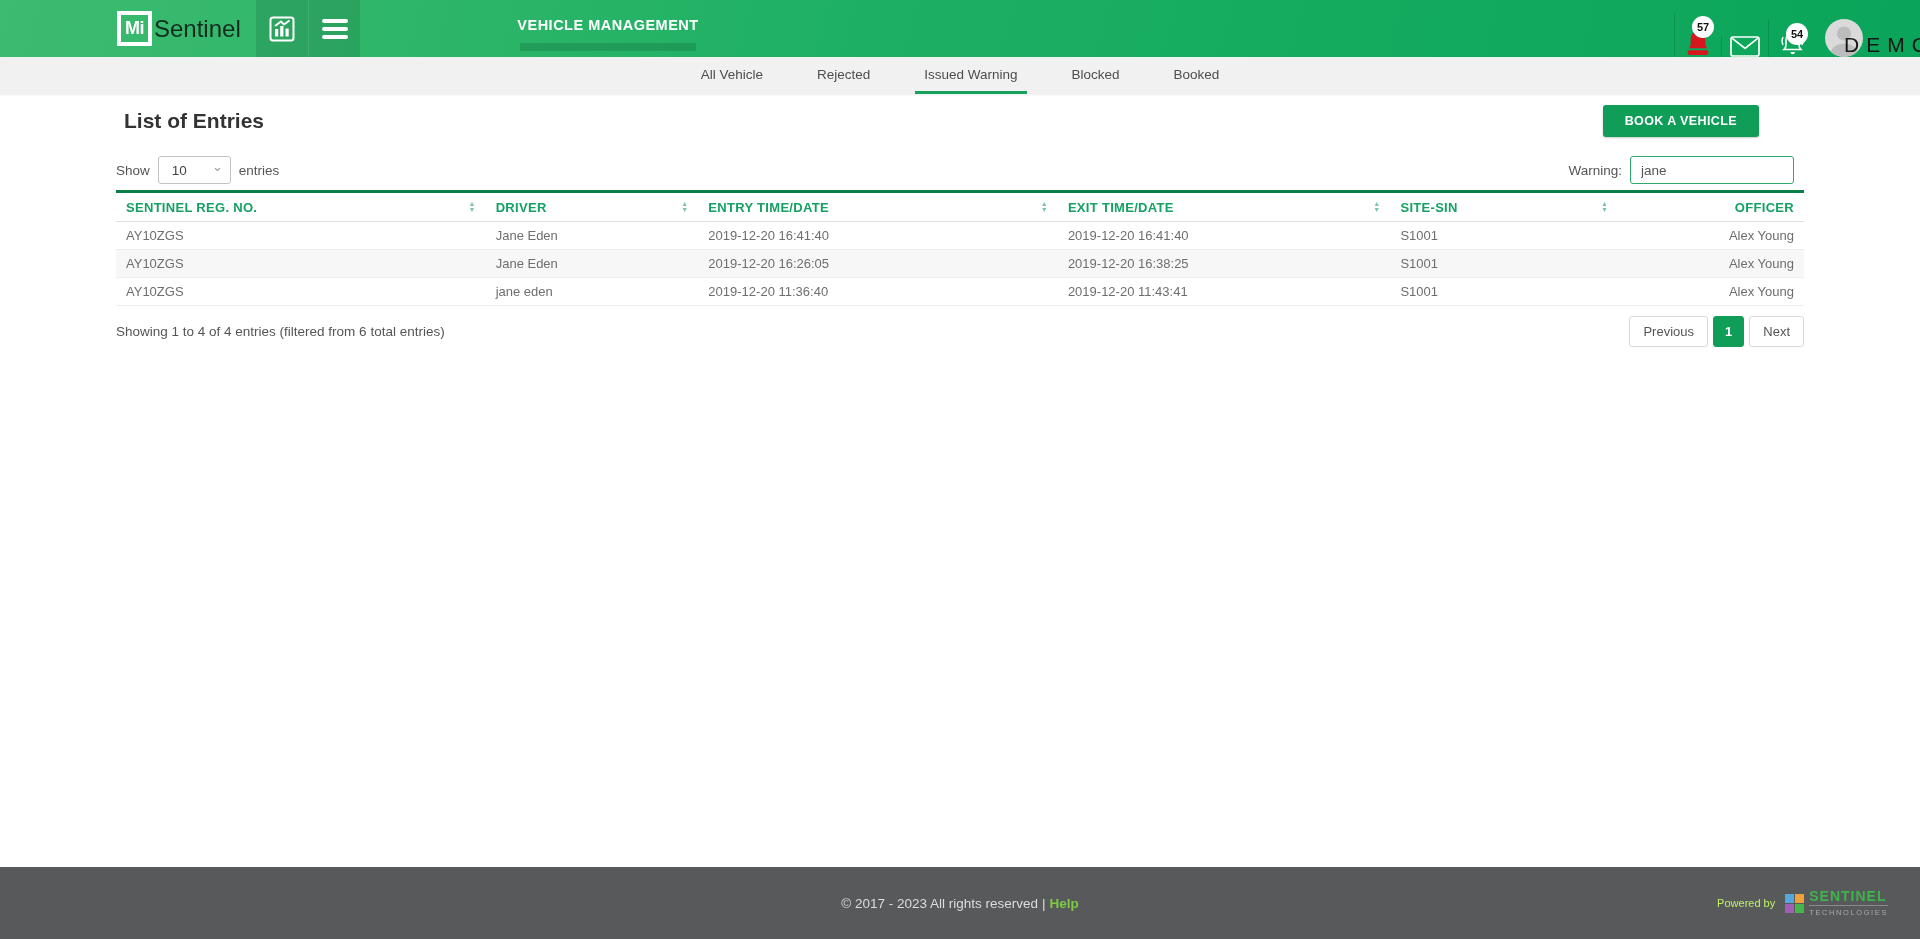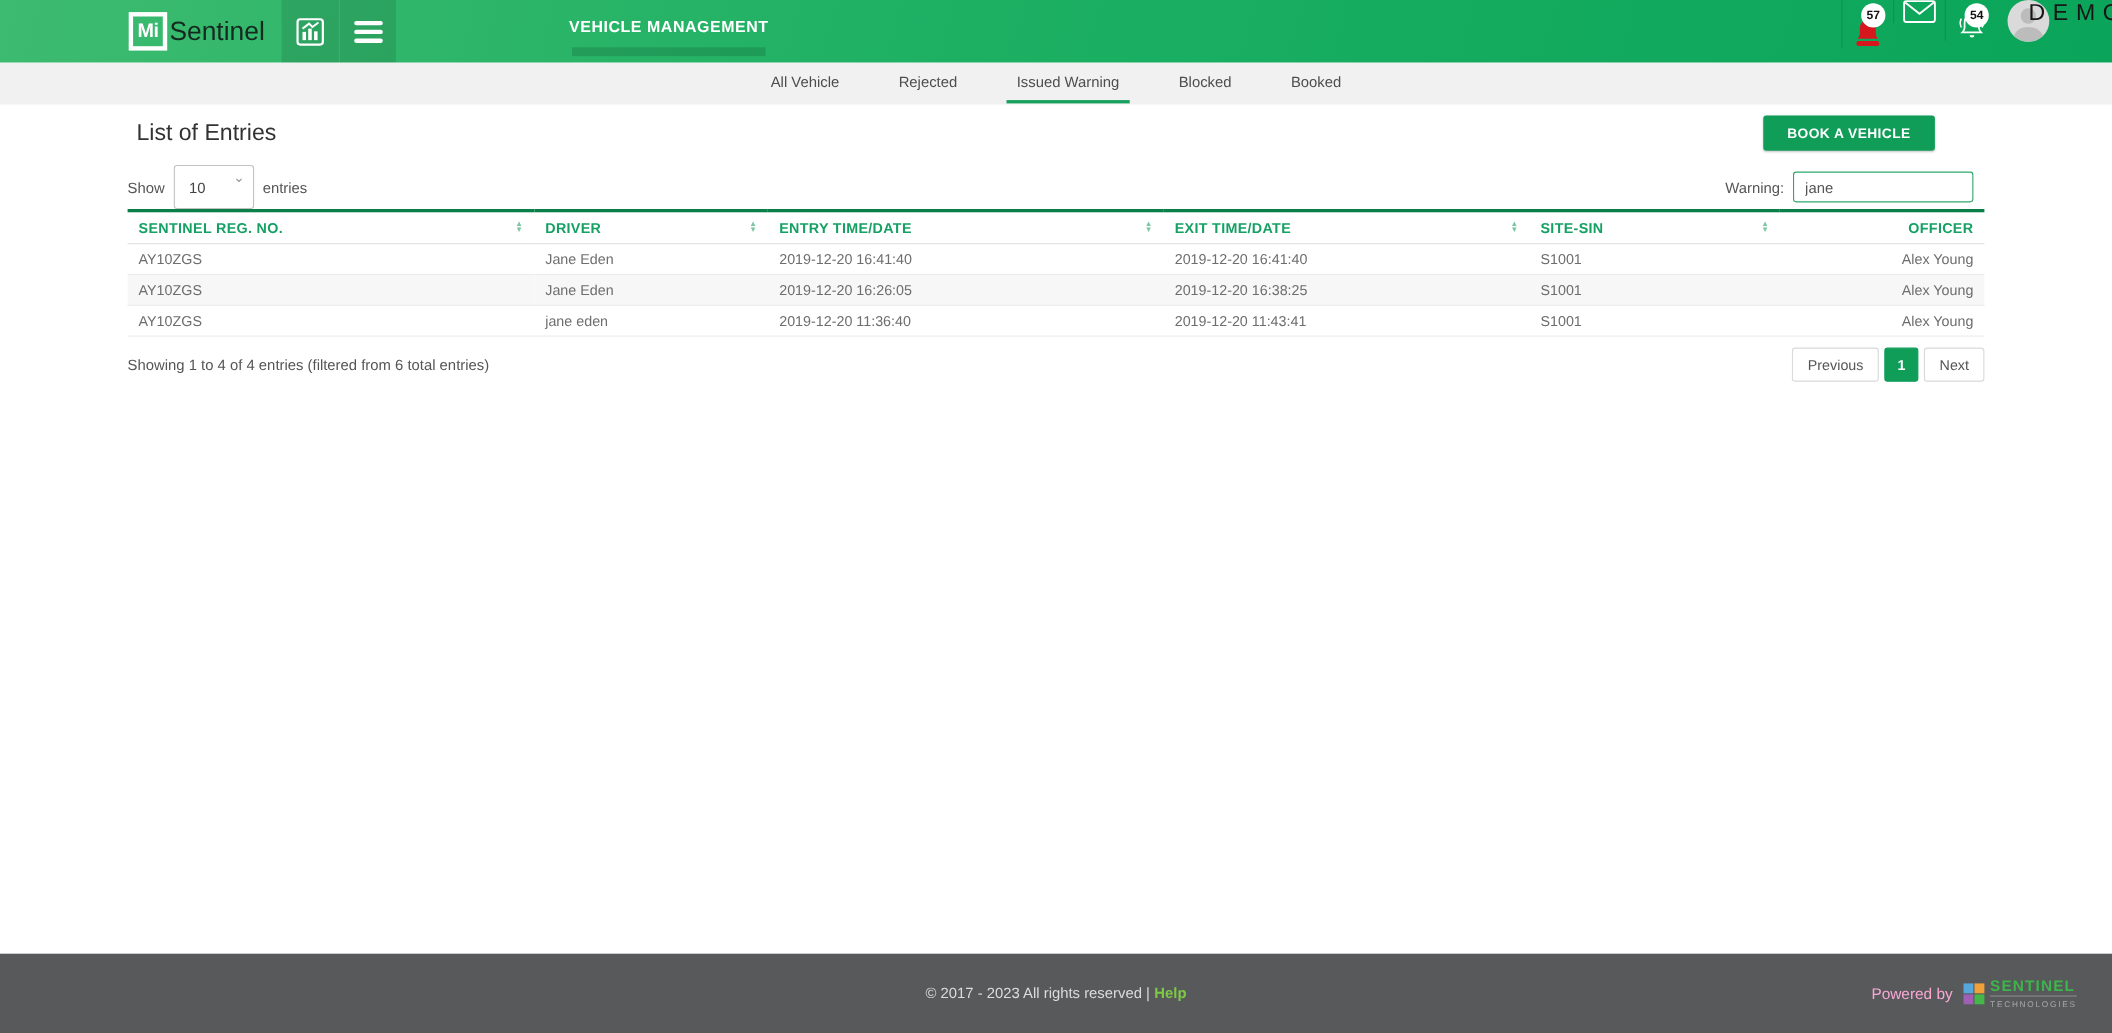--- a/index.html
+++ b/index.html
@@ -30,21 +30,21 @@
   .burger { display:flex; flex-direction:column; gap:4px; }
   .burger i { display:block; width:26px; height:4px; background:#fff; border-radius:2px; }
 
   .module-title-wrap { position:absolute; left:520px; top:0; width:176px; height:51px; cursor:pointer; }
   .module-title {
     height:49px; display:flex; align-items:center; justify-content:center;
     color:#fff; font-weight:bold; font-size:14.5px; letter-spacing:0.5px; white-space:nowrap;
   }
   .module-underline { position:absolute; left:0; right:0; bottom:0; height:8px; background:rgba(0,0,0,0.13); }
 
-  .hdr-right { position:absolute; right:0; top:0; height:57px; display:flex; align-items:flex-start; }
+  .hdr-right { position:absolute; right:0; top:0; height:57px; display:flex; align-items:flex-end; }
   .hdr-cell {
     width:47px; position:relative; display:flex; align-items:center; justify-content:center;
     border-left:1px solid rgba(0,0,0,0.12); cursor:pointer;
   }
   .count-badge {
     position:absolute; top:3px; left:50%; margin-left:-6px; min-width:22px; height:22px; border-radius:50%;
     background:#fff; color:#111; font-size:11px; font-weight:bold;
     display:flex; align-items:center; justify-content:center; z-index:2;
   }
   .alarm-svg { margin-top:16px; }
@@ -61,32 +61,32 @@
   }
   .tab {
     padding:0 9px; margin:0 18px; display:flex; align-items:center;
     font-size:13.5px; color:#4d4d4d; cursor:pointer; border-bottom:3px solid transparent; white-space:nowrap;
   }
   .tab.active { border-bottom-color:#17a05e; }
 
   
   .main { position:absolute; top:94px; left:116px; width:1688px; }
   .row-head { display:flex; justify-content:space-between; align-items:center; margin-top:9px; height:36px; }
-  .page-heading { margin:0; padding-left:8px; font-size:21px; font-weight:normal; color:#333; }
+  .page-heading { margin:0; padding-left:8px; font-size:21px; font-weight:bold; color:#333; }
   .book-btn {
     margin-right:45px; background:#0f9d58; color:#fff; border:none; border-radius:3px;
     font-family:"Liberation Sans",sans-serif; font-size:12.5px; font-weight:bold; letter-spacing:0.4px;
     padding:9px 22px; cursor:pointer; box-shadow:0 1px 2px rgba(0,0,0,0.22);
   }
 
   .row-controls { display:flex; justify-content:space-between; align-items:center; margin-top:16px; height:30px; }
   .show-group, .search-group { display:flex; align-items:center; gap:8px; font-size:13.5px; color:#555; }
   .search-group { margin-right:10px; }
   .select-box {
-    position:relative; width:73px; height:40px; border:1px solid #c2c2c2; border-radius:3px; background:#fff;
+    position:relative; width:73px; height:28px; border:1px solid #c2c2c2; border-radius:3px; background:#fff;
     display:flex; align-items:center; padding-left:13px; font-size:13.5px; color:#444; cursor:pointer;
   }
   .select-box .chev { position:absolute; right:7px; top:2px; color:#999; font-size:13px; }
   .search-input {
     width:164px; height:28px; border:1px solid #2fa96b; border-radius:3px; padding:0 10px;
     font-family:"Liberation Sans",sans-serif; font-size:13.5px; color:#555; outline:none;
   }
 
   
   table.entries { width:100%; border-collapse:collapse; margin-top:5px; border-top:3px solid #0b7f4a; }
@@ -113,21 +113,21 @@
   .page-btn.current { background:#0f9d58; border-color:#0f9d58; color:#fff; font-weight:bold; padding:7px 11px; }
 
   
   .footer { position:absolute; left:0; bottom:0; width:1920px; height:72px; background:#58595b; }
   .copyright {
     position:absolute; left:0; width:100%; top:50%; transform:translateY(-50%);
     text-align:center; font-size:13.5px; color:#dcdcdc;
   }
   .help-link { color:#7dc944; font-weight:bold; margin-left:4px; text-decoration:none; cursor:pointer; }
   .powered { position:absolute; right:32px; top:50%; transform:translateY(-50%); display:flex; align-items:center; gap:10px; }
-  .powered-label { color:#f9a8d4; font-size:14px; }
+  .powered-label { color:#bef264; font-size:11px; }
   .st-logo { display:flex; align-items:center; gap:5px; }
   .squares { display:grid; grid-template-columns:9px 9px; grid-template-rows:9px 9px; gap:1px; }
   .squares i { display:block; }
   .sq1 { background:#56a7dc; } .sq2 { background:#f0a13a; } .sq3 { background:#9e5fb5; } .sq4 { background:#45b649; }
   .st-text { display:flex; flex-direction:column; }
   .st-name { color:#3cb54a; font-weight:bold; font-size:14px; letter-spacing:1px; line-height:14px; }
   .st-sub { color:#a9a9a9; font-size:7.5px; letter-spacing:1.6px; border-top:1px solid #8a8a8a; margin-top:2px; padding-top:2px; }
 </style>
 </head>
 <body>

